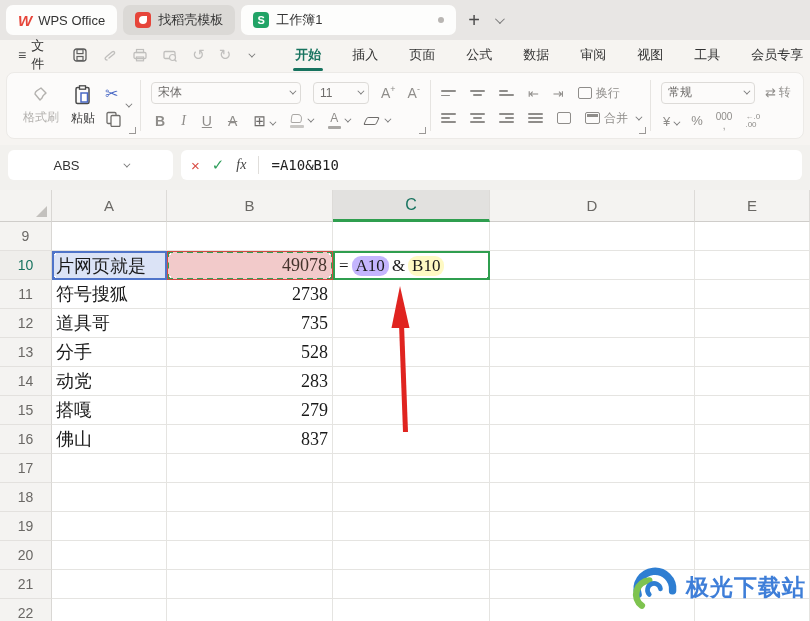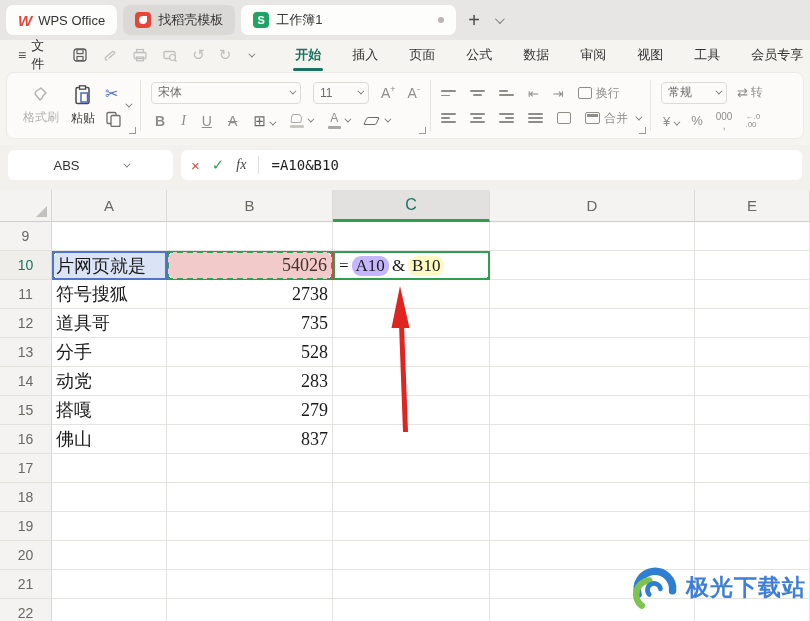--- a/index.html
+++ b/index.html
@@ -314,21 +314,21 @@
           </div>
         </div>
         <span class="launcher"></span>
       </div>
 
       <div class="vdiv"></div>
 
       <div class="rgroup" style="padding-right:0;">
         <div class="stack2">
           <div class="mini-row" style="gap:10px;">
-            <div class="combo" style="width:66px;">
+            <div class="combo" style="width:94px;">
               <span style="color:#6e6c6a;">常规</span>
               <span class="chev small"></span>
             </div>
             <span class="conv">
                 <span class="loop-glyph">⇄</span>
                 <span>转</span>
               </span>
           </div>
           <div class="mini-row" style="gap:13px; padding-left:2px;">
             <span><span class="num-glyph">¥</span><span class="chev small"></span></span>
@@ -378,21 +378,21 @@
     </div>
 
     <div class="grow">
       <div class="rh sel">10</div>
       <div class="cell col-a ref-a">
         <span>片网页就是</span>
         <span class="handle hblue tl"></span>
         <span class="handle hblue bl"></span>
       </div>
       <div class="cell col-b num ref-b">
-        <span>54026</span>
+        <span>49078</span>
         <span class="handle hred tl"></span>
         <span class="handle hred tr"></span>
         <span class="handle hred bl"></span>
         <span class="handle hred br"></span>
       </div>
       <div class="cell col-c editing">
         <span>=</span>
         <span class="pill blue">A10</span>
         <span>&amp;</span>
         <span class="pill pink">B10</span>

